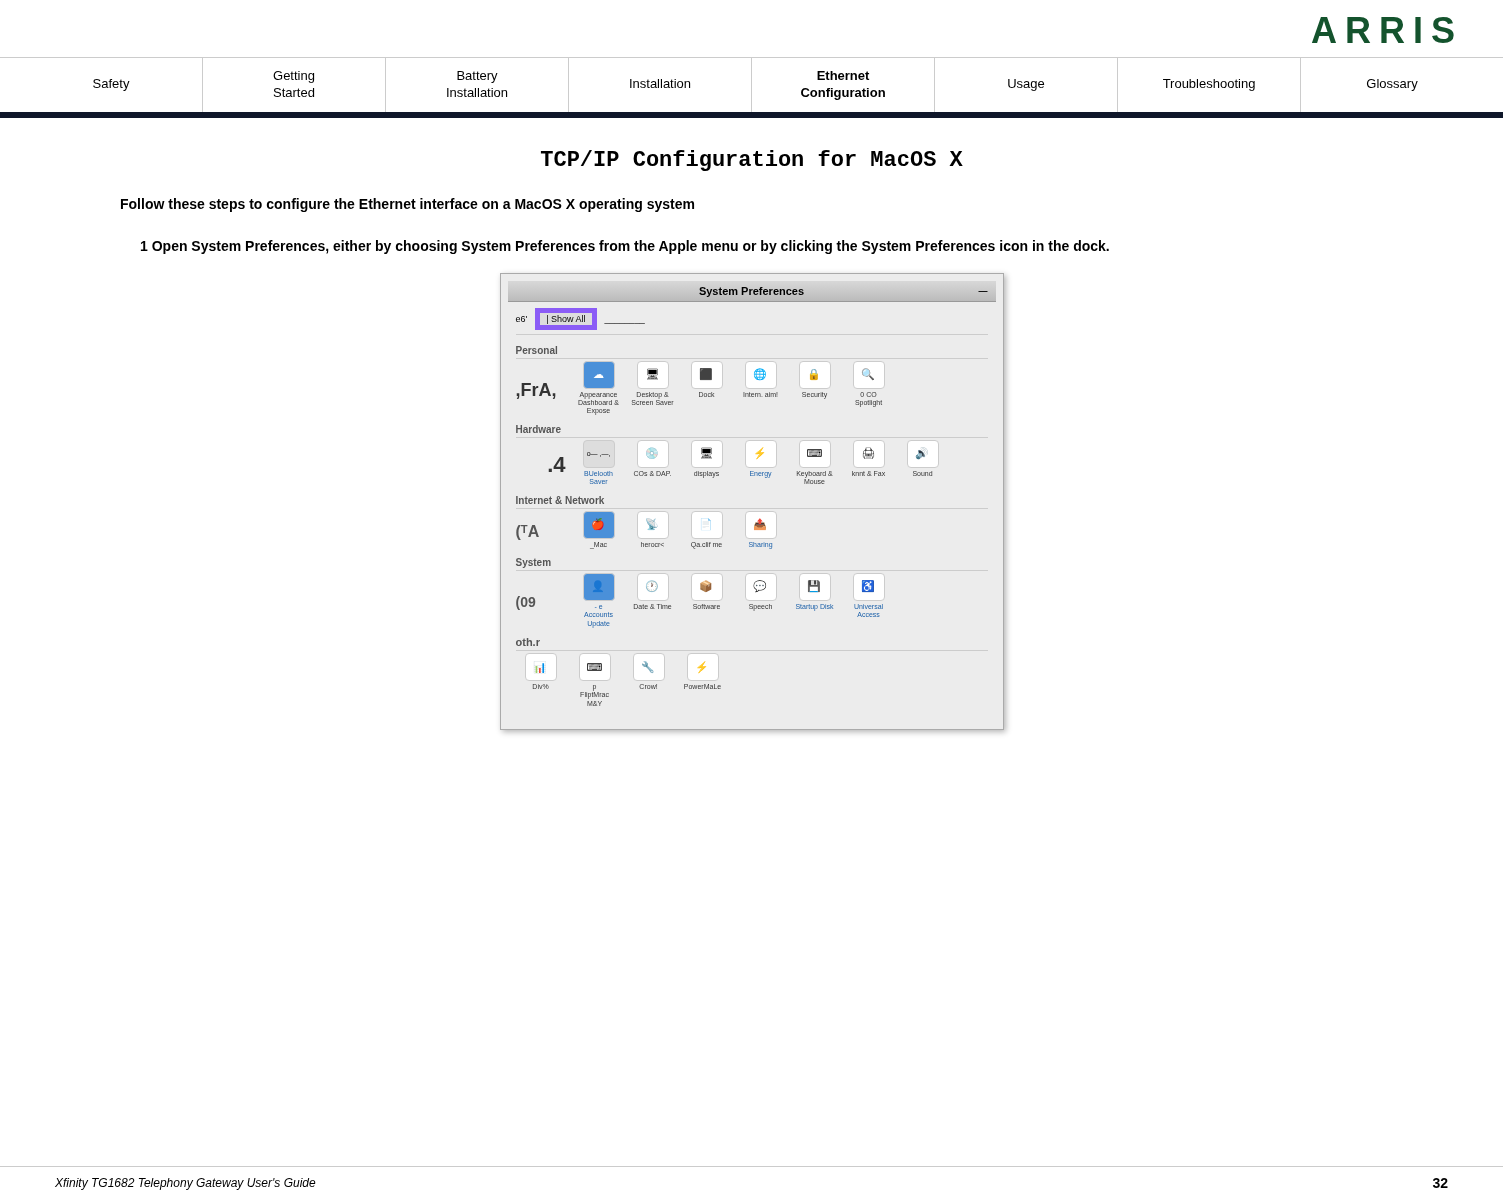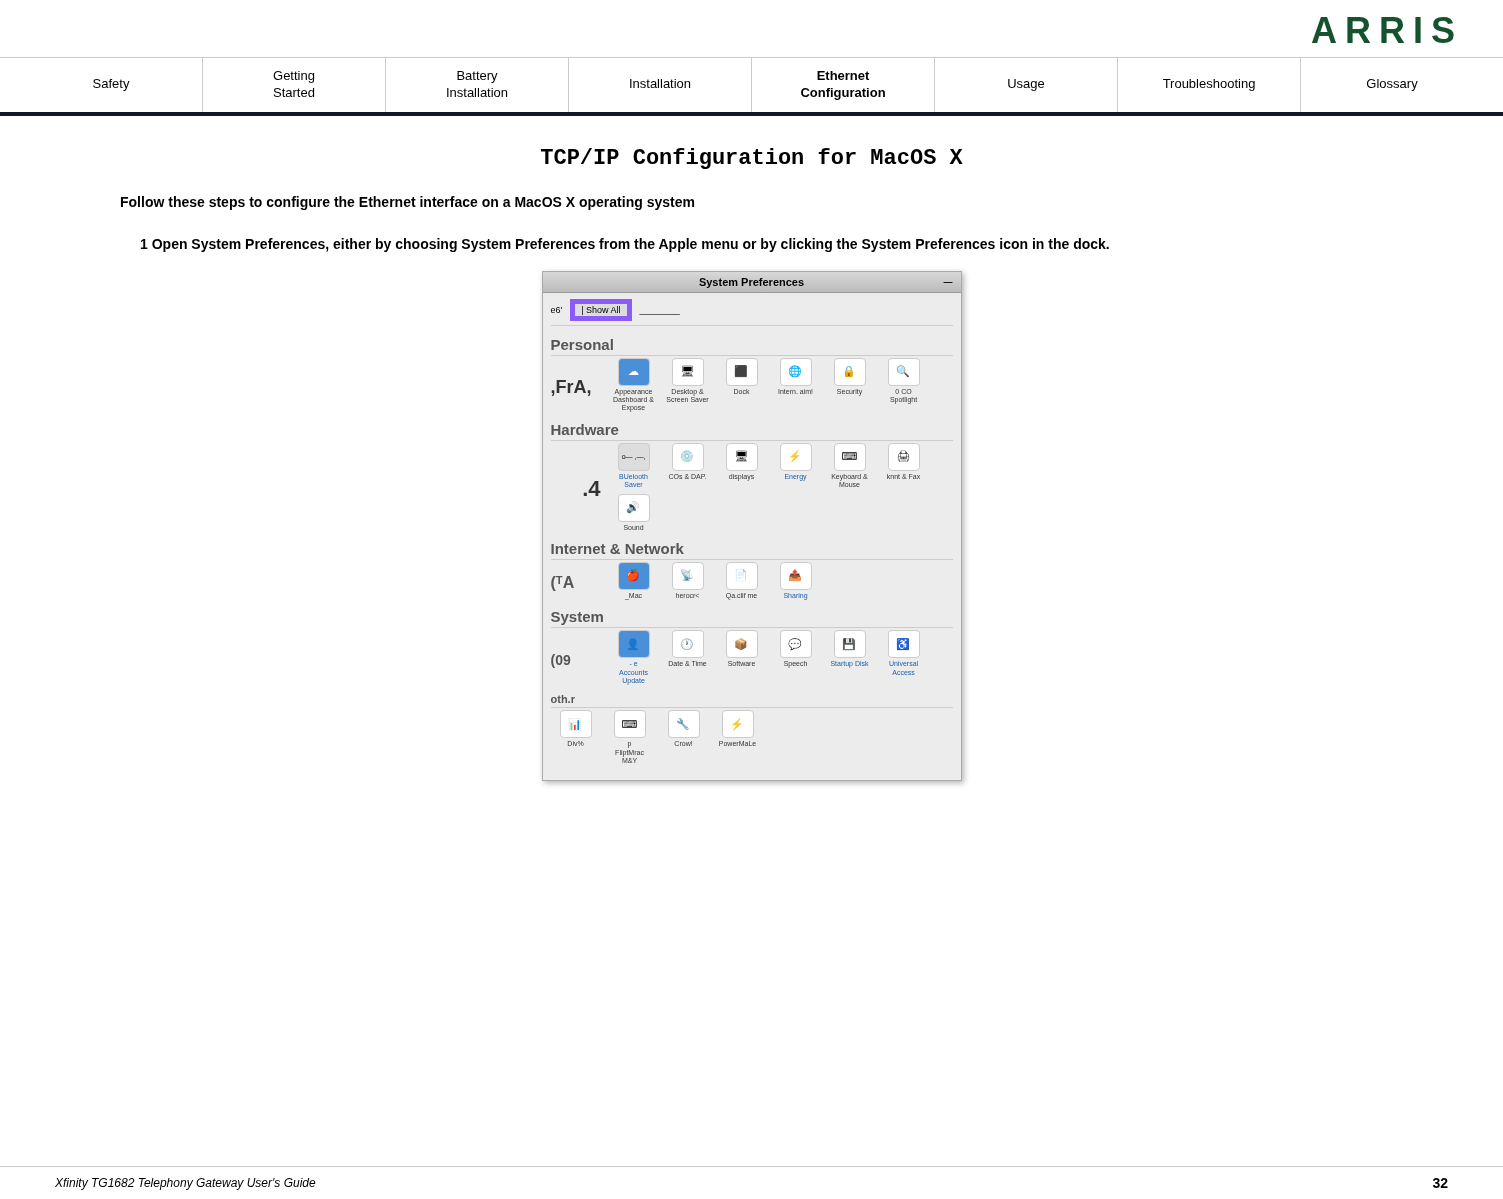--- a/index.html
+++ b/index.html
@@ -22,21 +22,21 @@
       font-size: 36px;
       font-weight: bold;
       letter-spacing: 8px;
       color: #14532d;
     }
 
     
     .nav-bar {
       display: flex;
       align-items: stretch;
-      border-bottom: 4px solid #0f172a;
+      border-bottom: 6px solid #0f172a;
       padding: 0 20px;
     }
     .nav-item {
       flex: 1;
       text-align: center;
       padding: 10px 5px;
       font-size: 13px;
       font-weight: normal;
       cursor: pointer;
       border-right: 1px solid #ccc;
@@ -82,24 +82,24 @@
       font-weight: bold;
       text-align: justify;
       margin-bottom: 15px;
       line-height: 1.6;
     }
 
     
     .sys-pref-window {
       border: 1px solid #aaa;
       background: #ececec;
-      width: 420px;
+      width: 504px;
       margin: 0 auto;
       font-size: 10px;
-      padding: 0;
+      padding: 7px;
       box-shadow: 2px 2px 6px rgba(0,0,0,0.3);
     }
 
     .sys-pref-titlebar {
       background: linear-gradient(to bottom, #d8d8d8, #bbb);
       padding: 4px 8px;
       display: flex;
       align-items: center;
       justify-content: center;
       border-bottom: 1px solid #999;
@@ -124,21 +124,21 @@
 
     .show-all-btn {
       font-size: 9px;
       background: #ddd;
       border: 5px solid #8b5cf6;
       padding: 1px 6px;
       cursor: pointer;
     }
 
     .section-label {
-      font-size: 15px;
+      font-size: 10px;
       color: #555;
       font-weight: bold;
       margin: 4px 0 2px 0;
       border-bottom: 1px solid #ccc;
       padding-bottom: 2px;
     }
 
     .icon-row {
       display: flex;
       flex-wrap: wrap;

